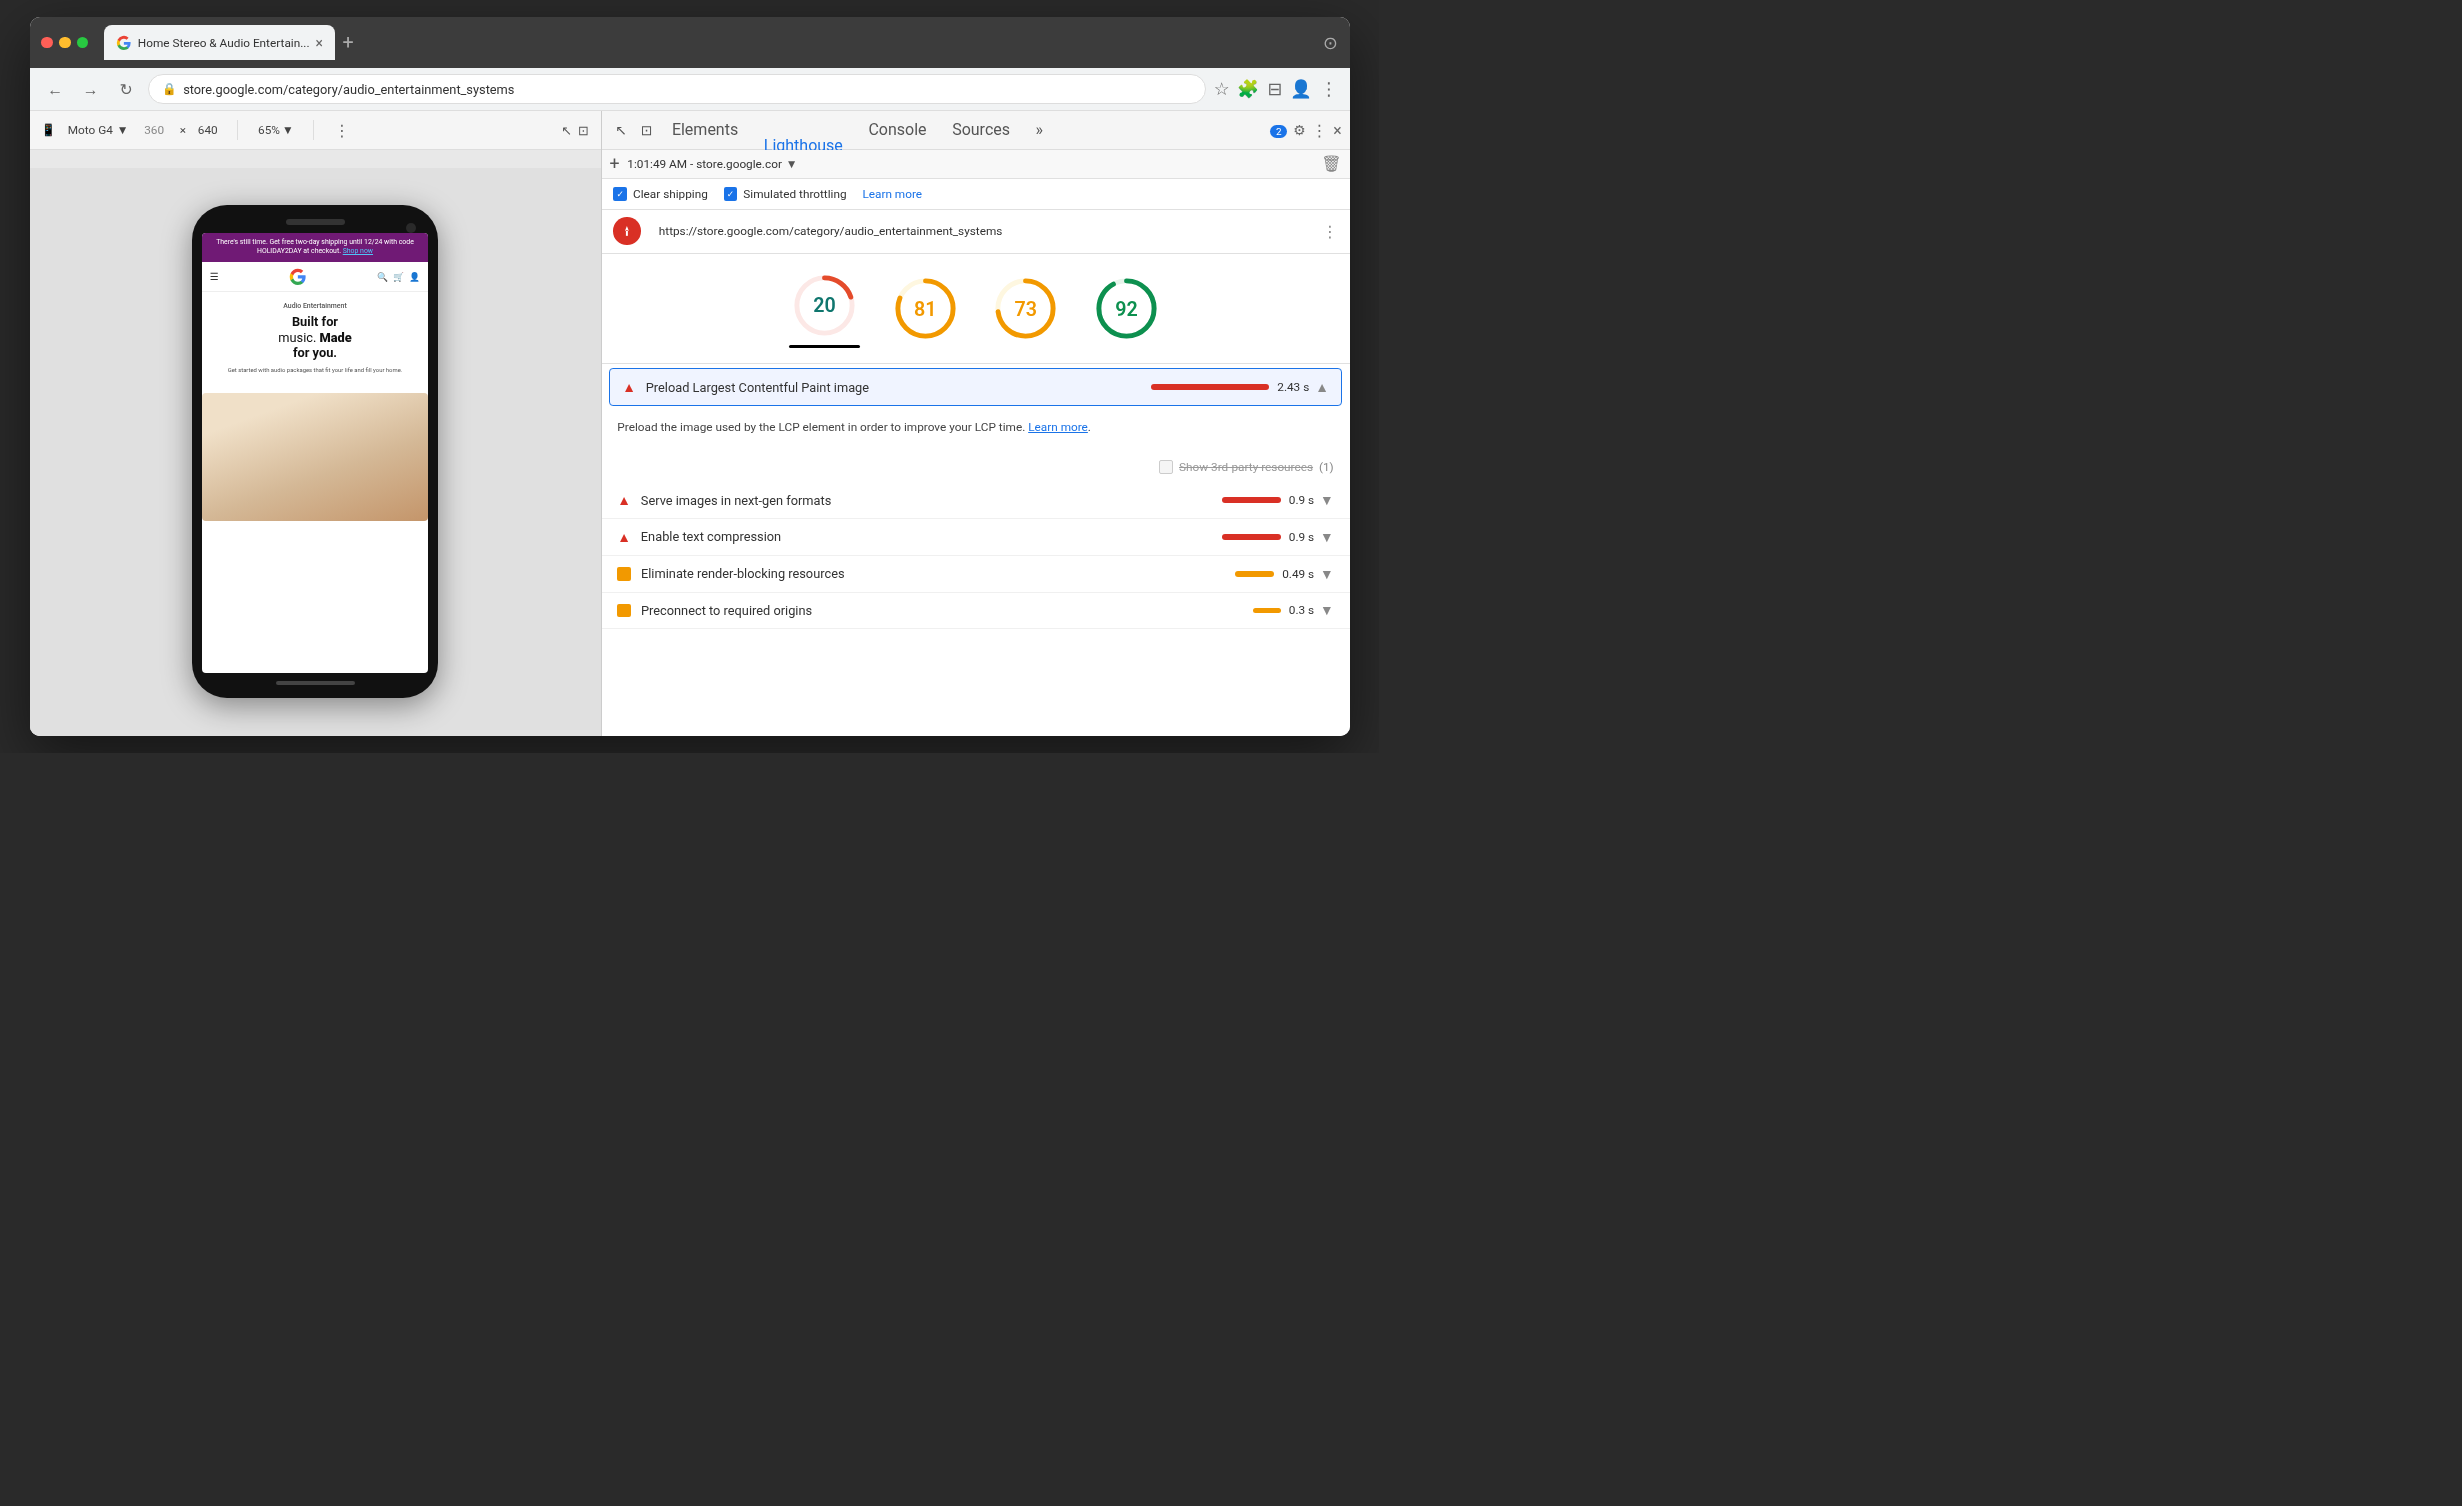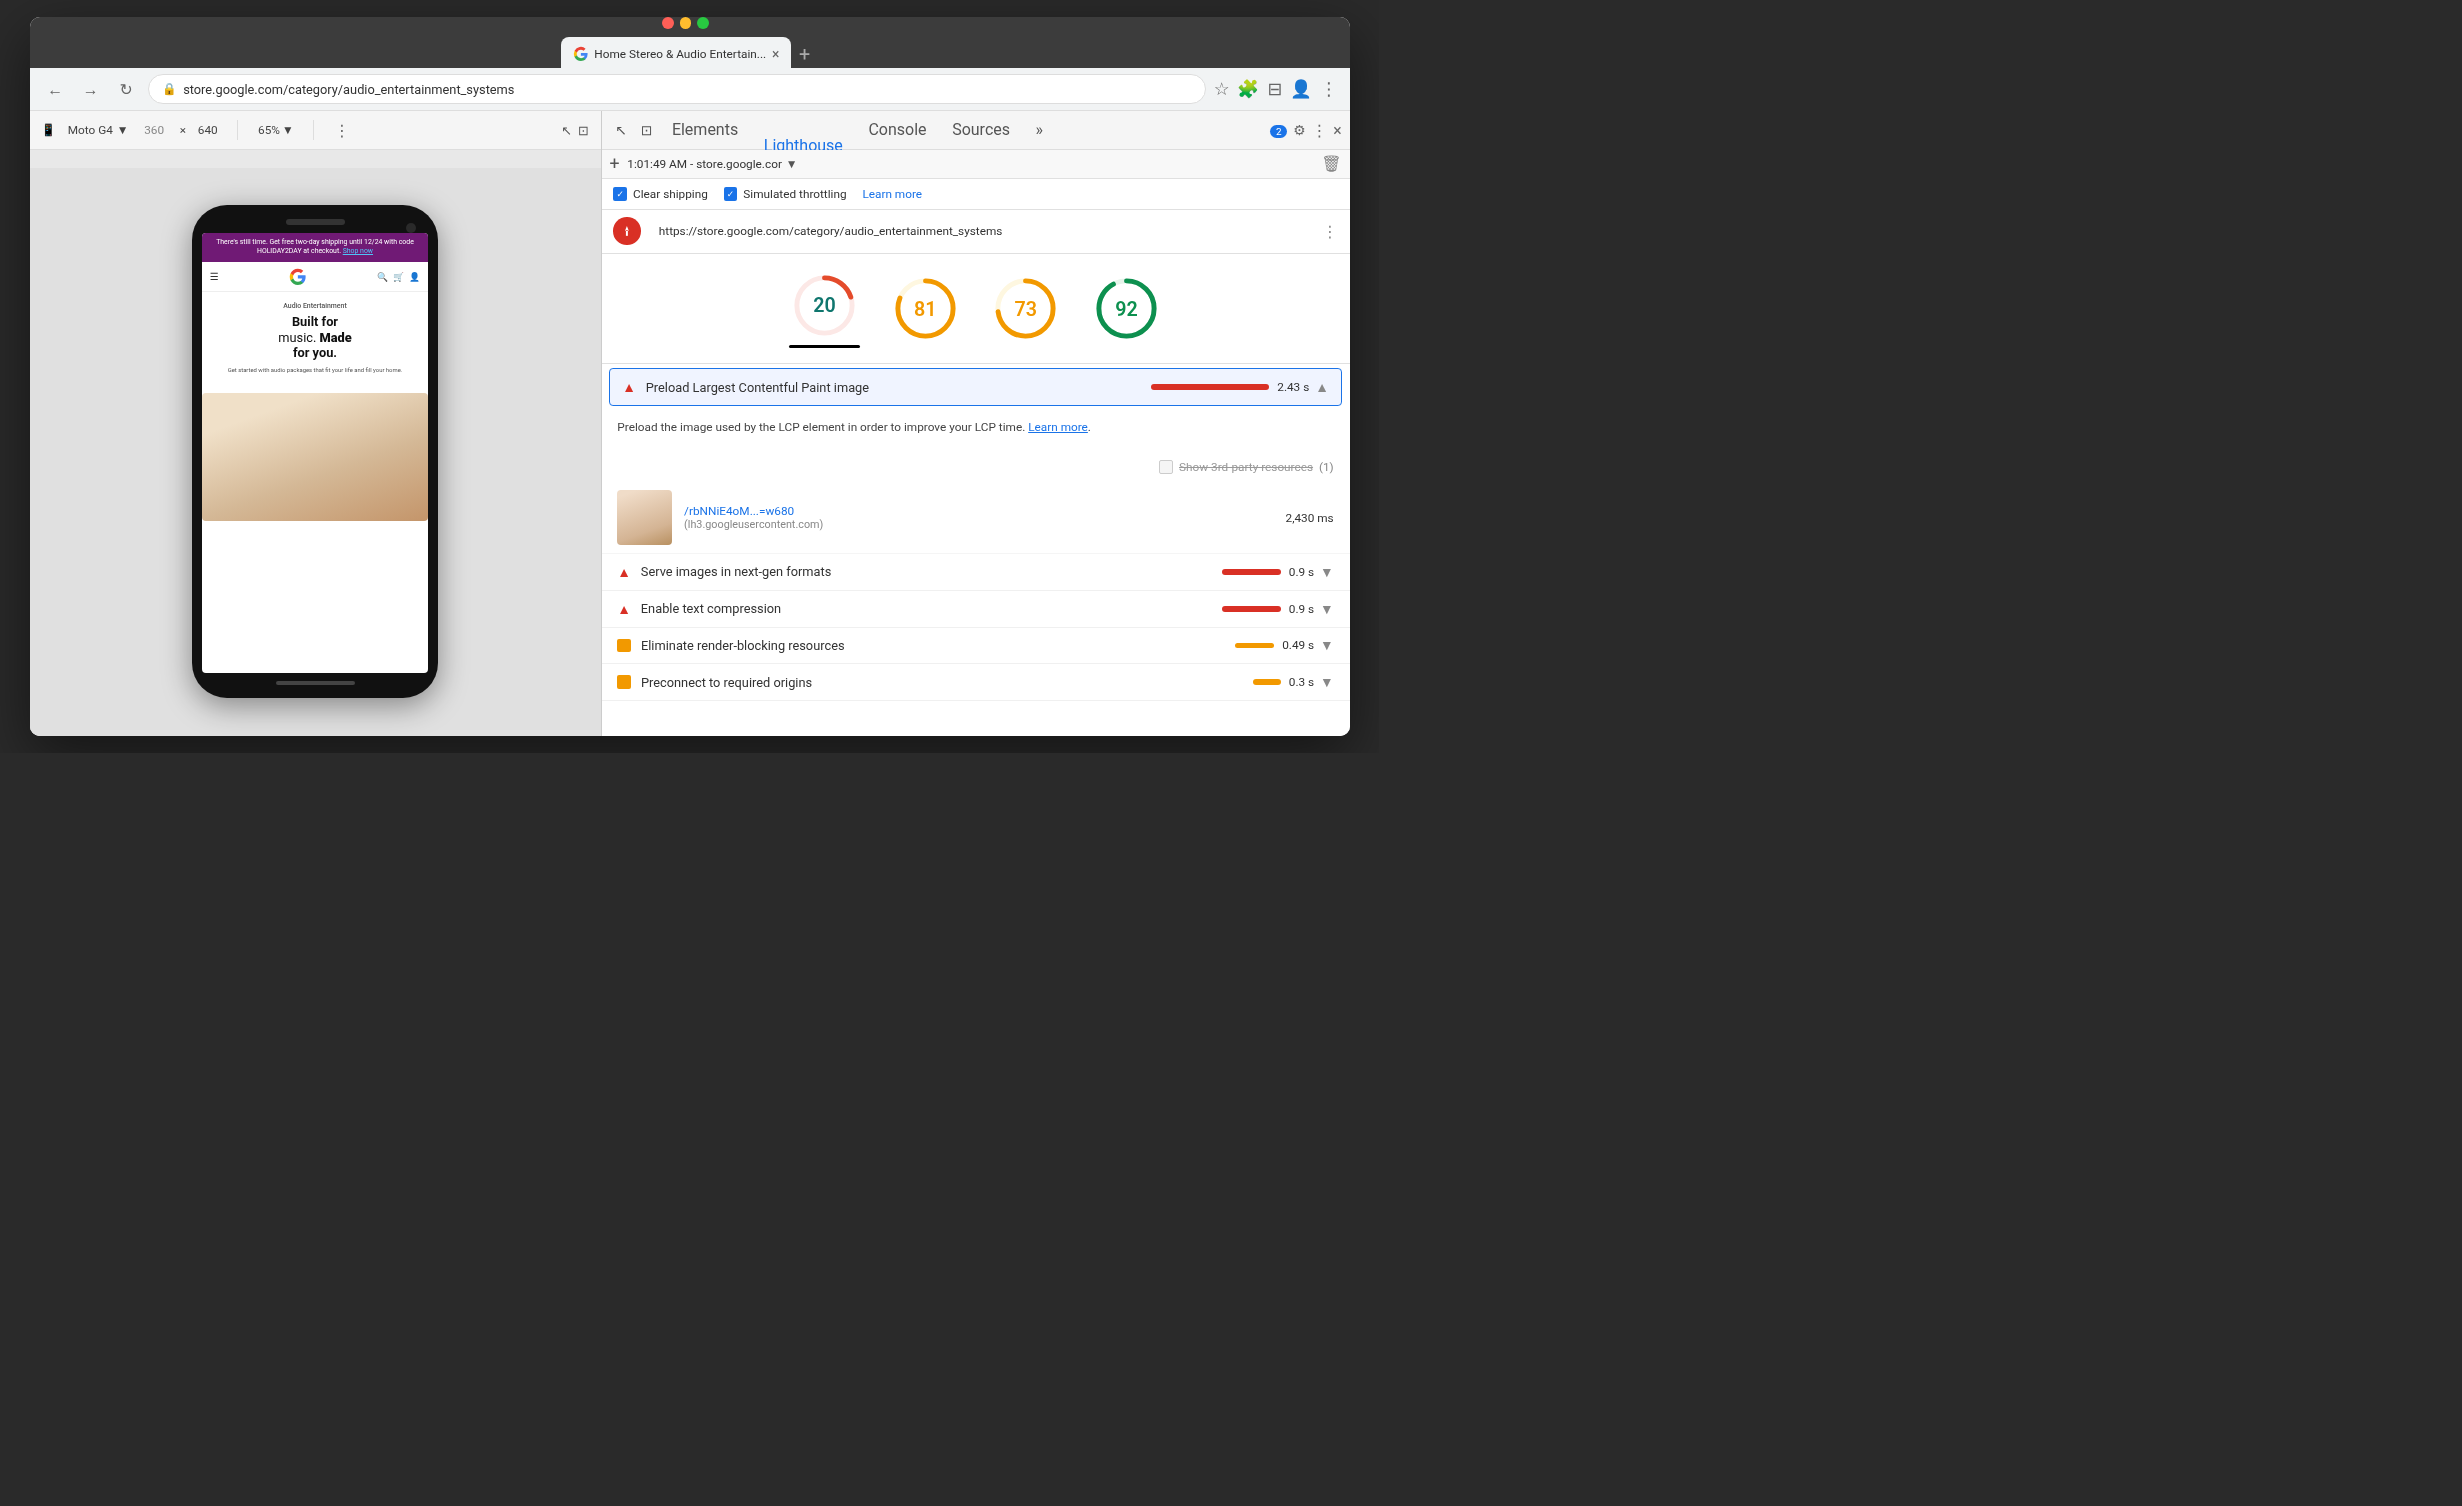--- a/index.html
+++ b/index.html
@@ -24,21 +24,20 @@
     }
     
     .title-bar {
       background: #3c3c3c;
       height: 51px;
       display: flex;
       align-items: center;
       padding: 0 11.8px;
       gap: 7.9px;
       flex-shrink: 0;
-      flex-direction: column;
     }
     .traffic-lights {
       display: flex;
       gap: 5.9px;
       margin-right: 7.9px;
     }
     .traffic-light {
       width: 11.8px;
       height: 11.8px;
       border-radius: 50%;
@@ -844,30 +843,20 @@
 
           <div>
             <div class="audit-detail-text">
               Preload the image used by the LCP element in order to improve your LCP time. <a href="#">Learn more</a>.
             </div>
             <div class="show-3rd-party">
               <div class="checkbox-disabled"></div>
               <span class="strikethrough">Show 3rd-party resources</span>
               <span>(1)</span>
             </div>
-            <div class="table-row-item">
-              <div class="table-thumbnail">
-                <div class="table-thumb-inner"></div>
-              </div>
-              <div class="table-url">
-                <div class="table-url-main">/rbNNiE4oM...=w680</div>
-                <div class="table-url-host">(lh3.googleusercontent.com)</div>
-              </div>
-              <span class="table-saving">2,430 ms</span>
-            </div>
           </div>
 
           <div class="audit-item" style="padding: 9.9px 15.8px; border-bottom: 1px solid #f0f0f0;">
             <span class="audit-icon-red">▲</span>
             <span style="width:9.9px;"></span>
             <span class="audit-item-label">Serve images in next-gen formats</span>
             <div class="audit-item-bar-container">
               <div class="audit-item-bar bar-red" style="width:59px;"></div>
               <span class="audit-item-time">0.9 s</span>
             </div>

